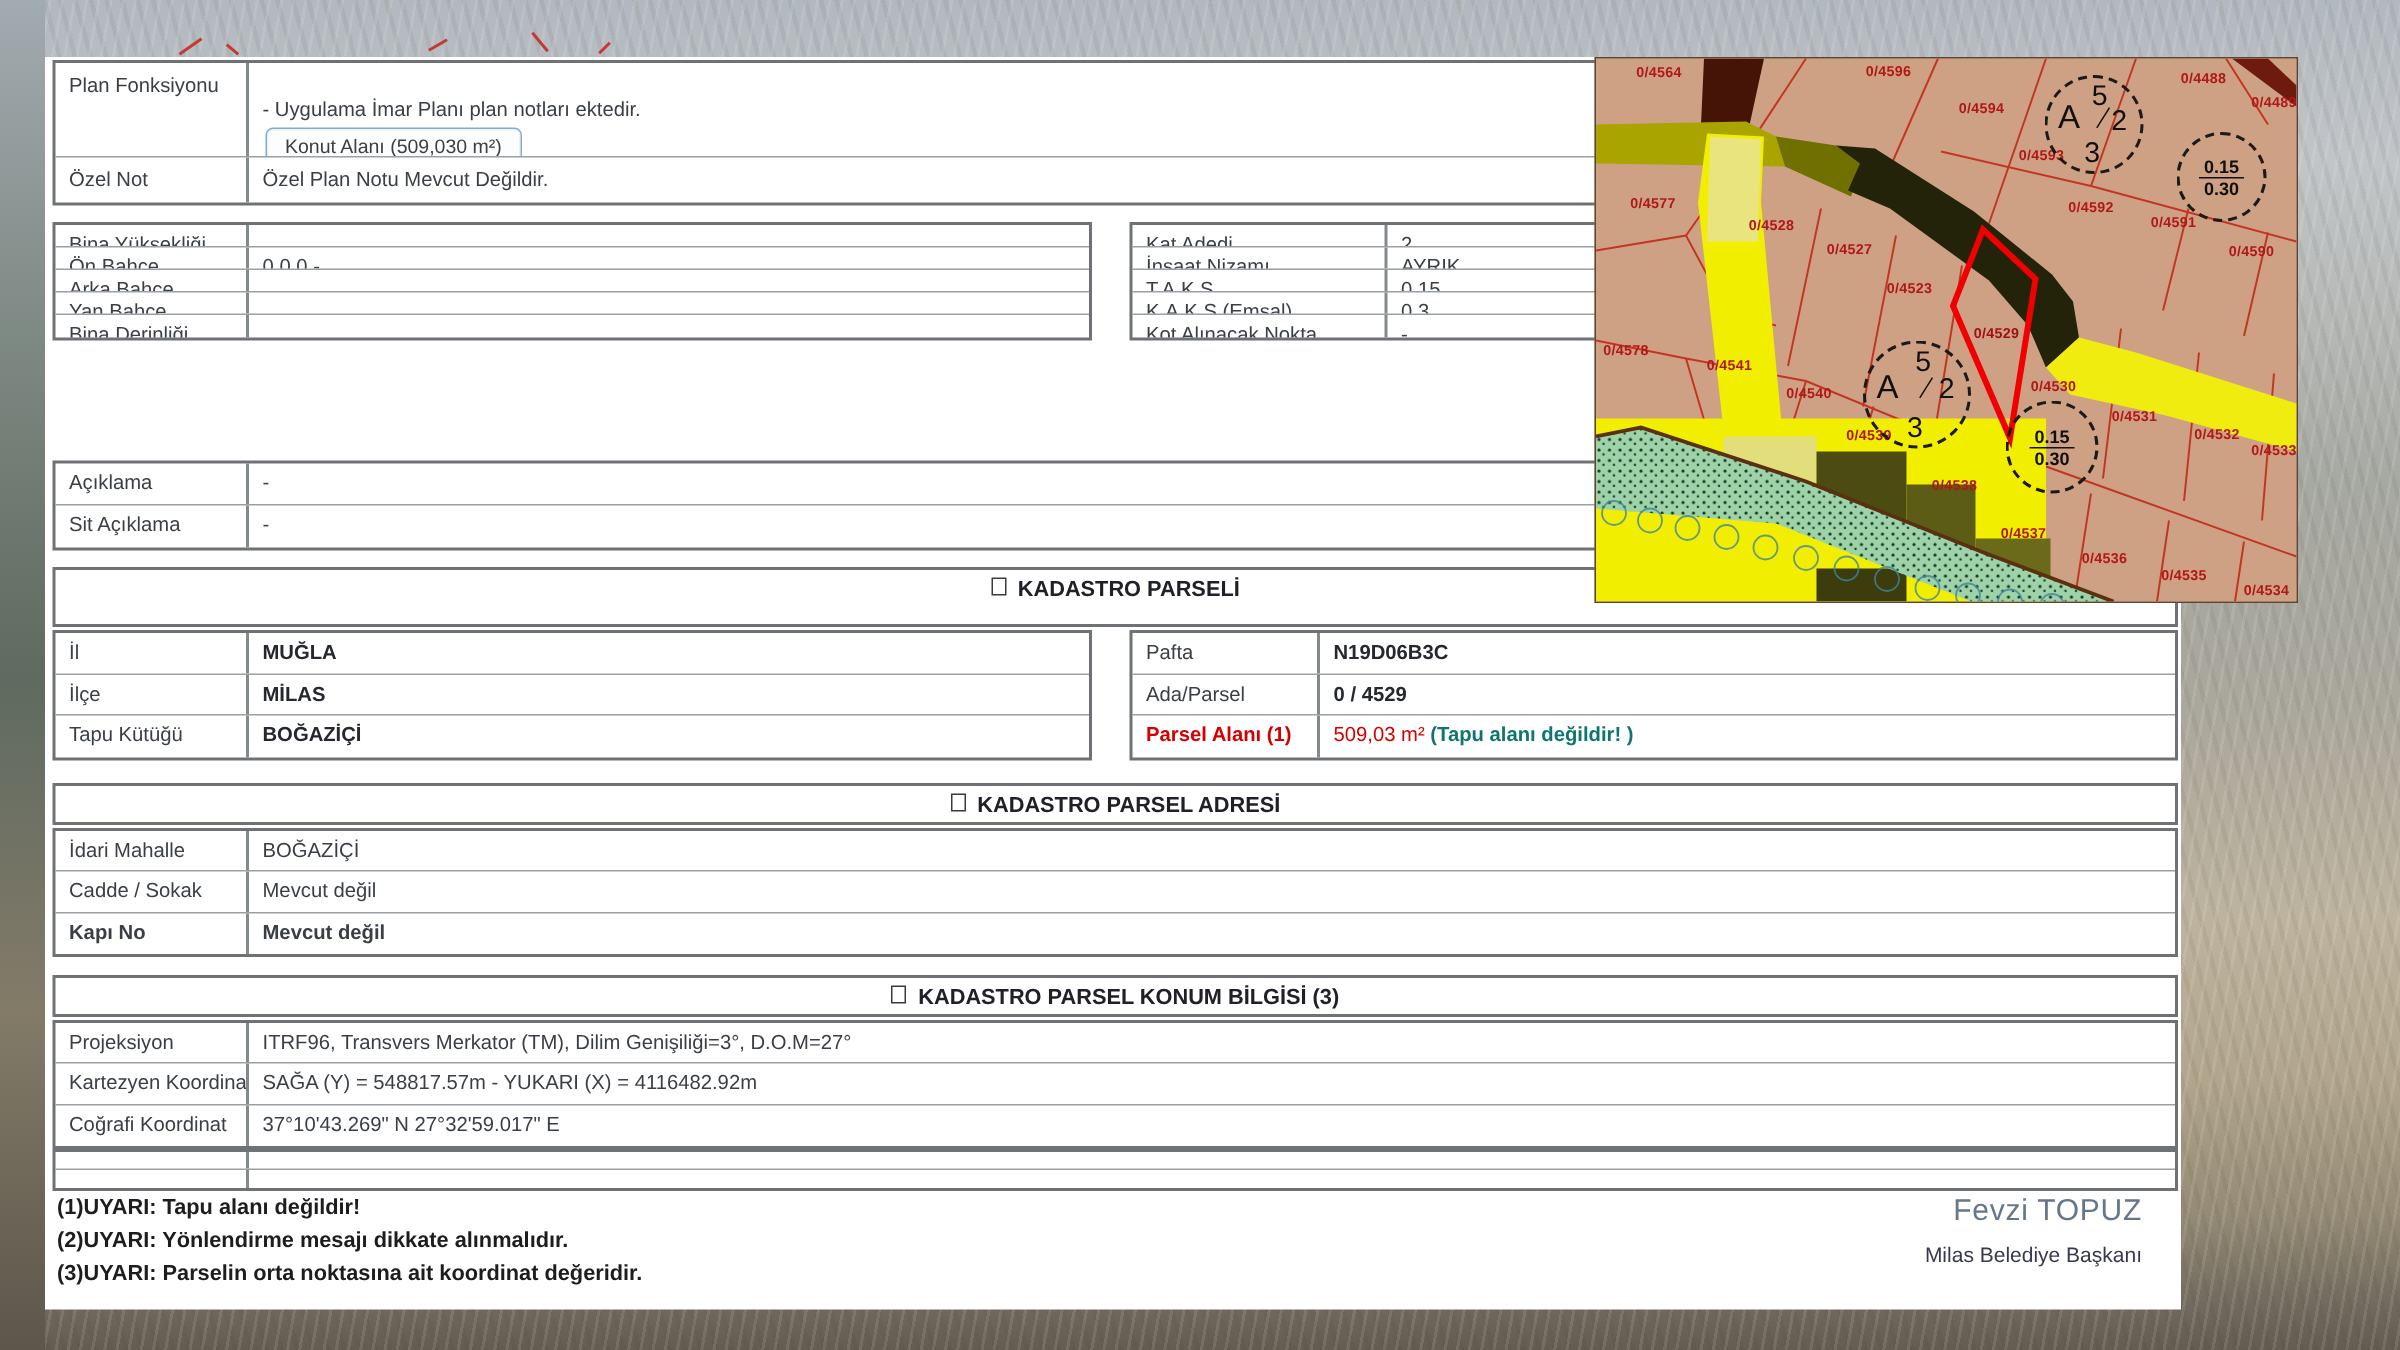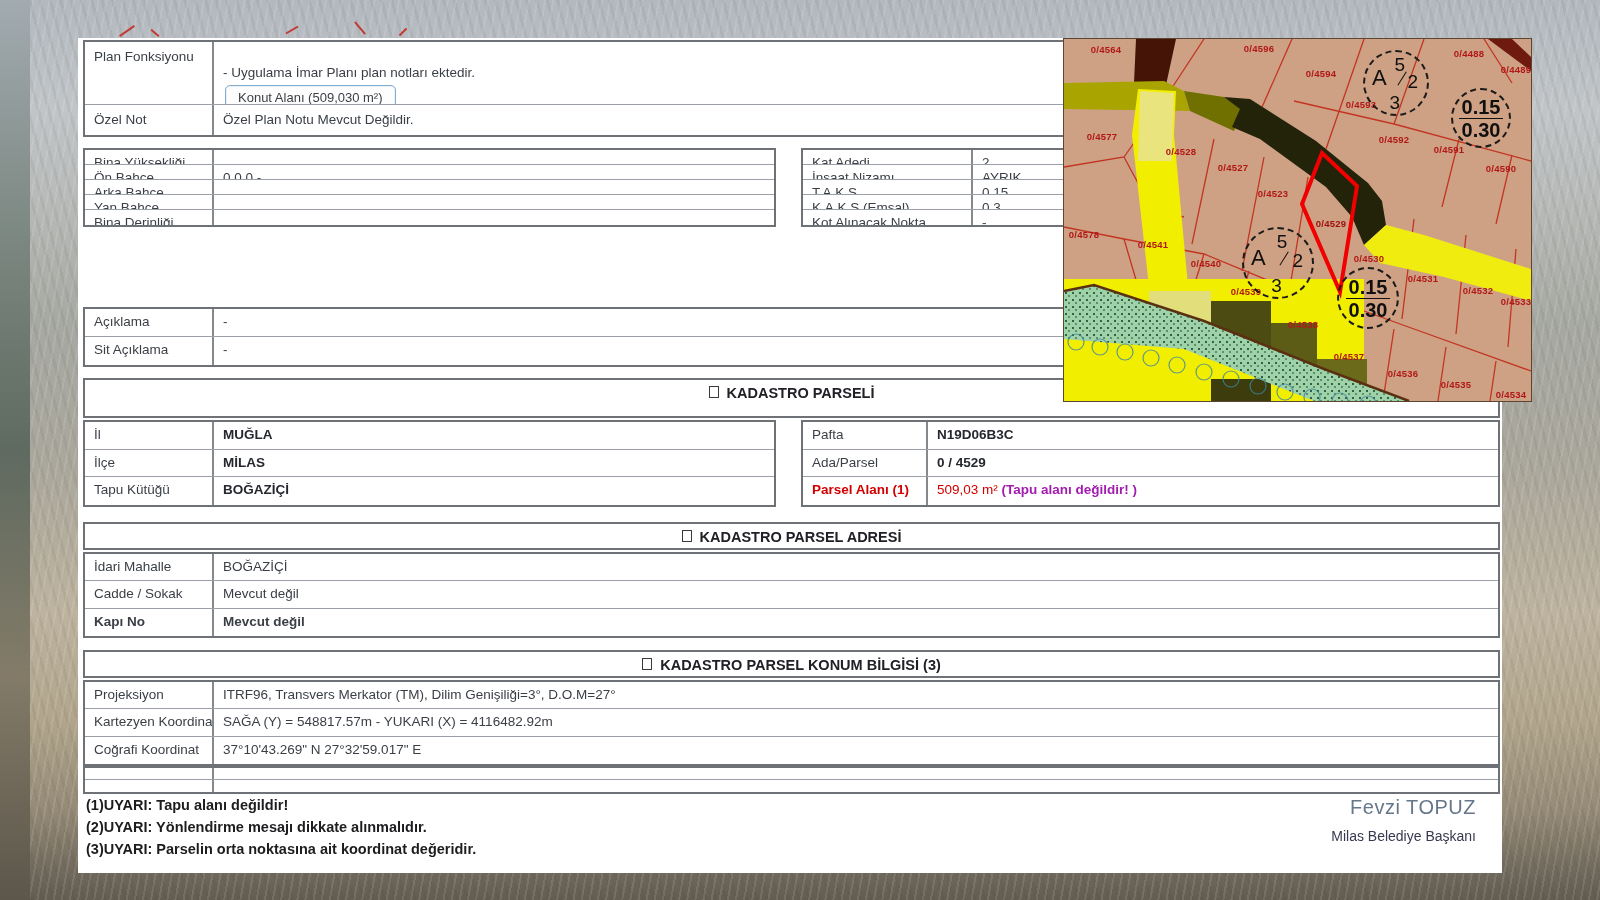--- a/index.html
+++ b/index.html
@@ -13,33 +13,33 @@
     background:linear-gradient(180deg,#b2b8bf 0%,#c1c5c8 12%,#b6b8b6 24%,#a6a8a2 36%,
       #aaa79c 52%,#bdb39f 68%,#b1a58c 80%,#948a76 90%,#6f685c 97%,#625c51 100%);}
   #bg:after{content:"";position:absolute;inset:0;
     background:
       repeating-linear-gradient(100deg, rgba(255,255,255,.10) 0 2px, transparent 2px 8px),
       repeating-linear-gradient(75deg, rgba(70,60,35,.07) 0 3px, transparent 3px 10px);
     mix-blend-mode:normal;}
   #bg-left{position:absolute;left:0;top:0;width:30px;height:100%;
     background:linear-gradient(180deg,#a2abb0 0%,#79857e 28%,#5f6a60 50%,#837b68 75%,#5c564b 100%);}
   
-  #panel{position:absolute;left:30px;top:38px;width:1424px;height:835px;background:#ffffff;margin-left:48px;}
+  #panel{position:absolute;left:30px;top:38px;width:1424px;height:835px;background:#ffffff;}
   
   .tbl{position:absolute;background:#fff;border:2px solid #6e7276;box-sizing:border-box;}
   .trow{display:flex;height:15px;box-sizing:border-box;border-bottom:1px solid #9aa0a5;}
   .trow:last-child{border-bottom:none;}
   .tlabel{flex:0 0 112px;border-right:2px solid #84898e;padding:5px 6px 0 9px;overflow:hidden;white-space:nowrap;}
   .tvalue{flex:1;padding:5px 6px 0 9px;overflow:hidden;white-space:nowrap;}
   #t3 .tlabel{flex-basis:153px;}
   #t5r .tlabel{flex-basis:108px;}
   .b{font-weight:bold;color:#25282e;}
   .red{color:#d40000;font-weight:bold;}
   .redval{color:#d40000;}
-  .rednote{color:#a21caf;font-weight:bold;}
+  .rednote{color:#0f766e;font-weight:bold;}
   .chip{display:inline-block;margin:5px 0 0 2px;background:#fdfdfd;border:1px solid #86accc;
     border-radius:5px;padding:4px 12px;font-size:13px;color:#3a3f46;
     font-family:"Liberation Sans",sans-serif;box-shadow:inset 0 0 0 1px #e9f1f8;cursor:pointer;}
   .hdrbox{position:absolute;background:#fff;border:2px solid #6e7276;box-sizing:border-box;
     text-align:center;font-weight:bold;font-size:14.5px;color:#202027;line-height:26px;}
   .sq{display:inline-block;width:8px;height:10px;border:1.2px solid #3a3a3a;margin-right:8px;
     vertical-align:middle;transform:translateY(-2px);}
   
   #warnings{position:absolute;left:8px;top:756px;font-weight:bold;color:#1d1d1f;font-size:14.5px;line-height:22px;}
   #signature{position:absolute;right:26px;top:758px;text-align:right;}
@@ -57,21 +57,21 @@
   .map-circle{position:absolute;border:2px dashed #1a1a1a;border-radius:50%;box-sizing:border-box;}
   .map-circle i{font-style:normal;position:absolute;color:#101010;line-height:1;}
   .map-circle.nizam i{font-size:19px;}
   .cn-top{top:3px;left:56%;transform:translateX(-50%);}
   .cn-left{left:7px;top:42%;transform:translateY(-50%);font-size:22px !important;}
   .cn-right{right:9px;top:46%;transform:translateY(-50%);}
   .cn-bottom{bottom:2px;left:48%;transform:translateX(-50%);}
   .cn-slash{width:16px;border-top:1.5px solid #101010;left:50%;top:42%;
     transform:translate(-12%,0) rotate(-58deg);}
   .map-circle.ratio{display:flex;flex-direction:column;align-items:center;justify-content:center;}
-  .map-circle.ratio i{position:static;font-size:20px;font-weight:bold;padding:1px 3px;}
+  .map-circle.ratio i{position:static;font-size:12px;font-weight:bold;padding:1px 3px;}
   .map-circle.ratio .r-top{border-bottom:1.6px solid #101010;}
 </style>
 </head>
 <body>
 
 <div id="bg"></div>
 <div id="bg-left"></div>
 
 <div id="panel">
 

